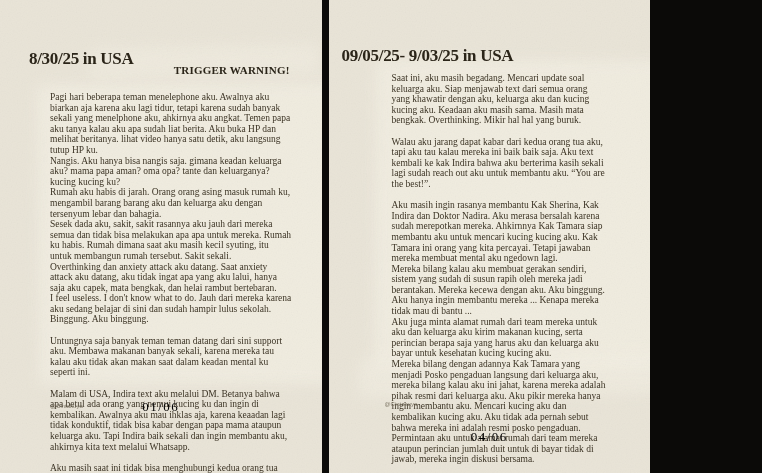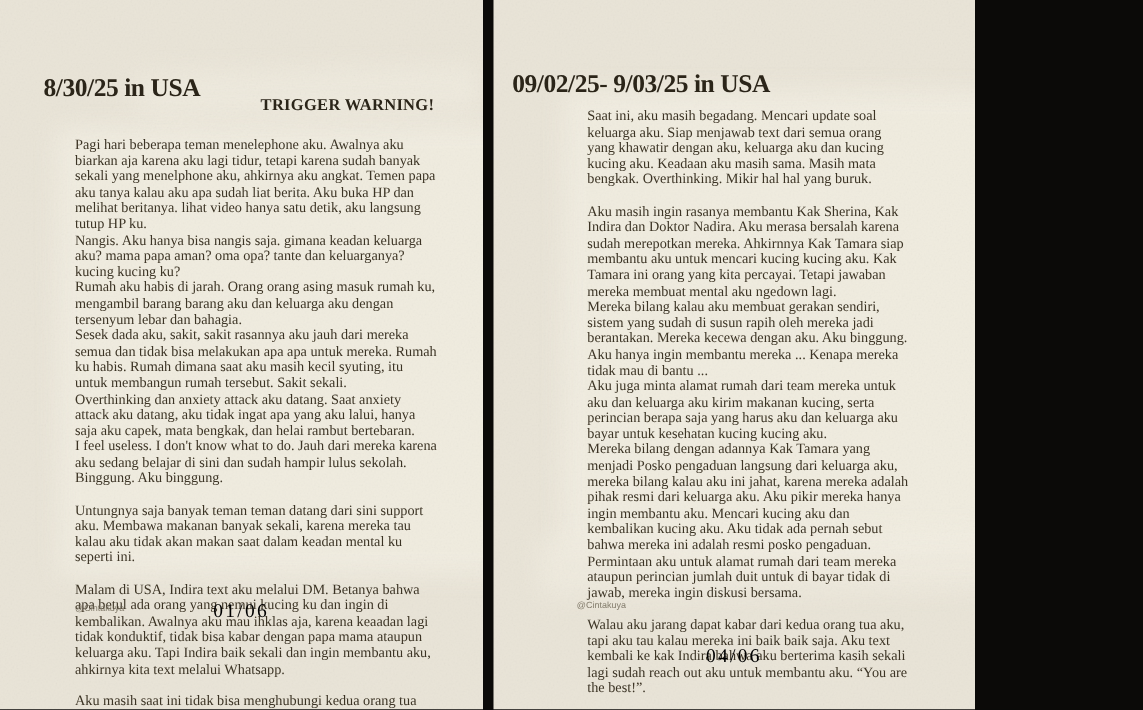--- a/index.html
+++ b/index.html
@@ -140,33 +140,33 @@
     <svg class="grain" xmlns="http://www.w3.org/2000/svg">
       <filter id="grainR">
           <feTurbulence type="fractalNoise" baseFrequency="0.8" numOctaves="2" stitchTiles="stitch"></feTurbulence>
           <feColorMatrix type="saturate" values="0"></feColorMatrix>
           <feComponentTransfer>
             <feFuncA type="linear" slope="0.08"></feFuncA>
           </feComponentTransfer>
         </filter>
       <rect width="100%" height="100%" filter="url(#grainR)"></rect>
     </svg>
-    <h1 class="page-title">09/02/25- 9/03/25 in USA</h1>
+    <h1 class="page-title">09/05/25- 9/03/25 in USA</h1>
     <div class="diary-body">
         <div class="para-group">
           <p>Saat ini, aku masih begadang. Mencari update soal keluarga aku. Siap menjawab text dari semua orang yang khawatir dengan aku, keluarga aku dan kucing kucing aku. Keadaan aku masih sama. Masih mata bengkak. Overthinking. Mikir hal hal yang buruk.</p>
+        </div>
+        <div class="para-group">
+          <p>Walau aku jarang dapat kabar dari kedua orang tua aku, tapi aku tau kalau mereka ini baik baik saja. Aku text kembali ke kak Indira bahwa aku berterima kasih sekali lagi sudah reach out aku untuk membantu aku. “You are the best!”.</p>
         </div>
         <div class="para-group">
           <p>Aku masih ingin rasanya membantu Kak Sherina, Kak Indira dan Doktor Nadira. Aku merasa bersalah karena sudah merepotkan mereka.  Ahkirnnya Kak Tamara siap membantu aku untuk mencari kucing kucing aku. Kak Tamara ini orang yang kita percayai. Tetapi jawaban mereka membuat mental aku ngedown lagi.</p>
           <p>Mereka bilang kalau aku membuat gerakan sendiri, sistem yang sudah di susun rapih oleh mereka jadi berantakan. Mereka kecewa dengan aku. Aku binggung. Aku hanya ingin membantu mereka ... Kenapa mereka tidak mau di bantu ...</p>
           <p>Aku juga minta alamat rumah dari team mereka untuk aku dan keluarga aku kirim makanan kucing, serta perincian berapa saja yang harus aku dan keluarga aku bayar untuk kesehatan kucing kucing aku.</p>
           <p>Mereka bilang dengan adannya Kak Tamara yang menjadi Posko pengaduan langsung dari keluarga aku, mereka bilang kalau aku ini jahat, karena mereka adalah pihak resmi dari keluarga aku. Aku pikir mereka hanya ingin membantu aku. Mencari kucing aku dan kembalikan kucing aku. Aku tidak ada pernah sebut bahwa mereka ini adalah resmi posko pengaduan.</p>
           <p>Permintaan aku untuk alamat rumah dari team mereka ataupun perincian jumlah duit untuk di bayar tidak di jawab, mereka ingin diskusi bersama.</p>
-        </div>
-        <div class="para-group">
-          <p>Walau aku jarang dapat kabar dari kedua orang tua aku, tapi aku tau kalau mereka ini baik baik saja. Aku text kembali ke kak Indira bahwa aku berterima kasih sekali lagi sudah reach out aku untuk membantu aku. “You are the best!”.</p>
         </div>
       </div>
     <span class="watermark">@Cintakuya</span>
     <div class="pagenum">04/06</div>
   </section>
 
 </div>
 
 </body></html>

